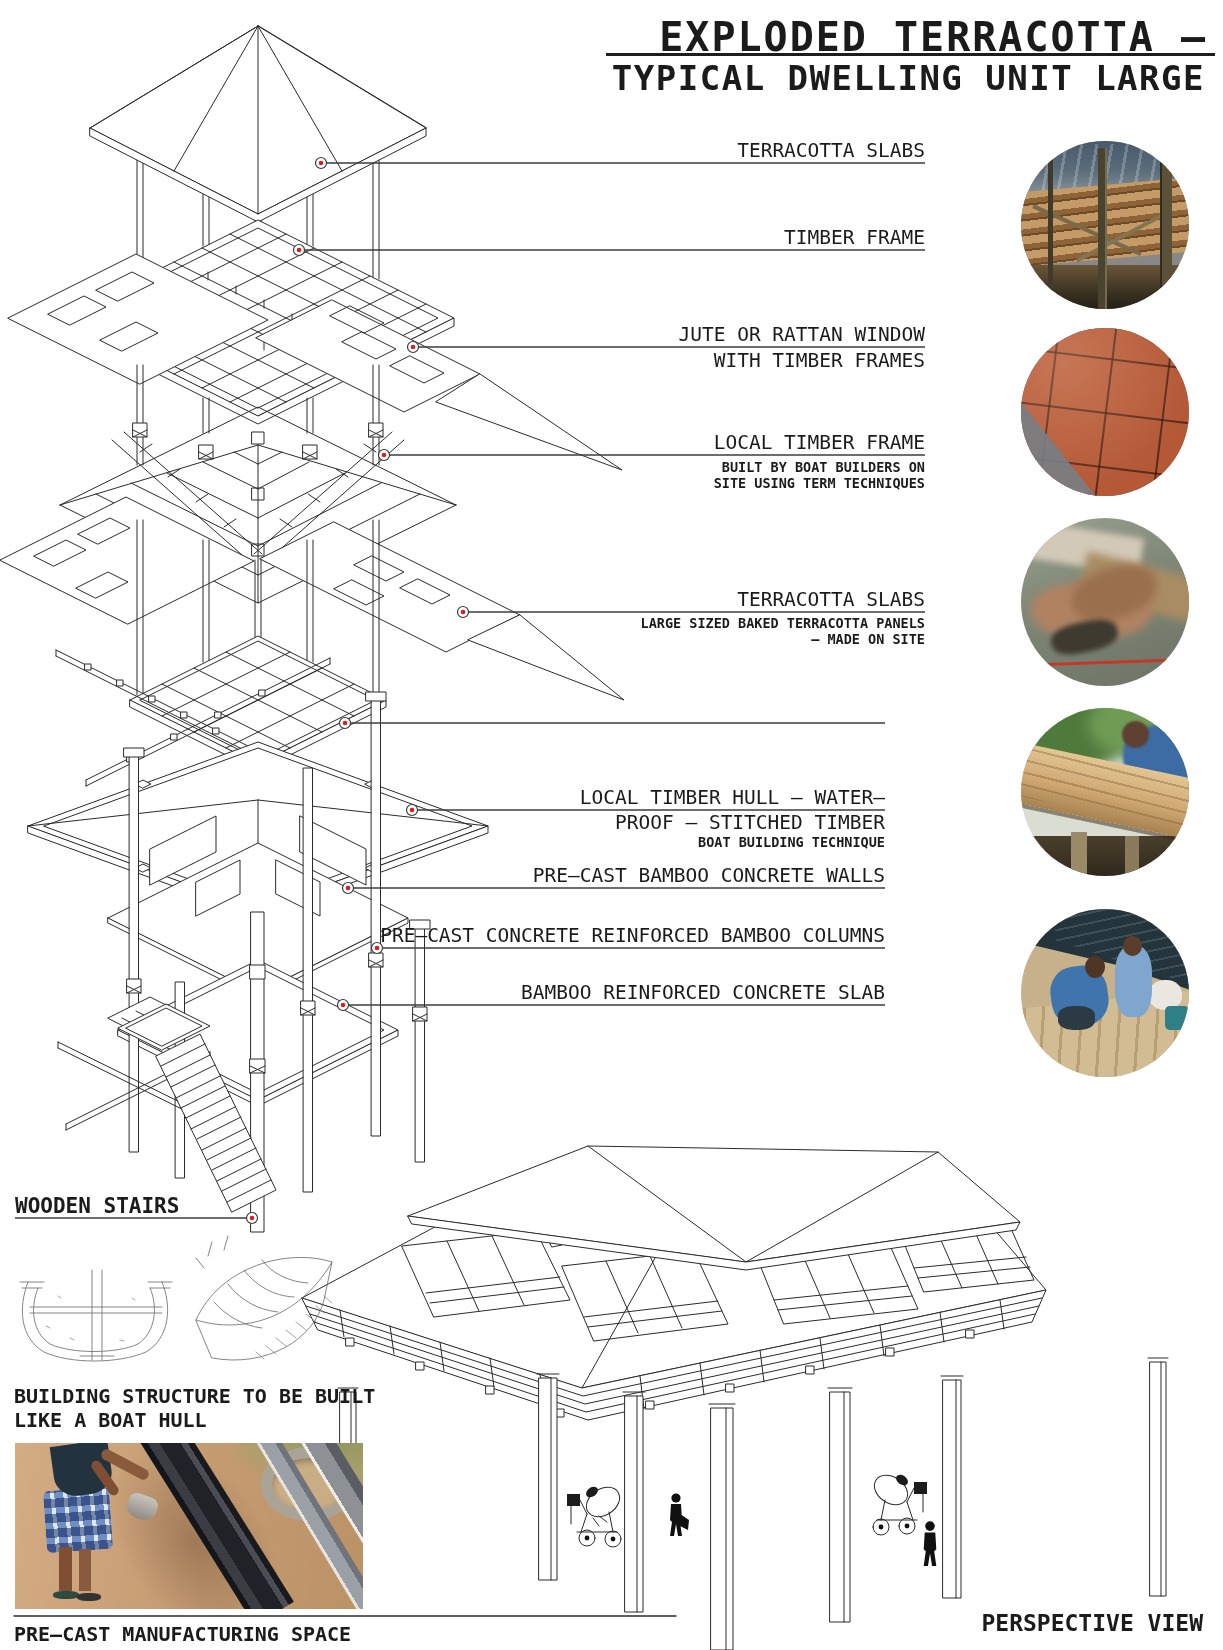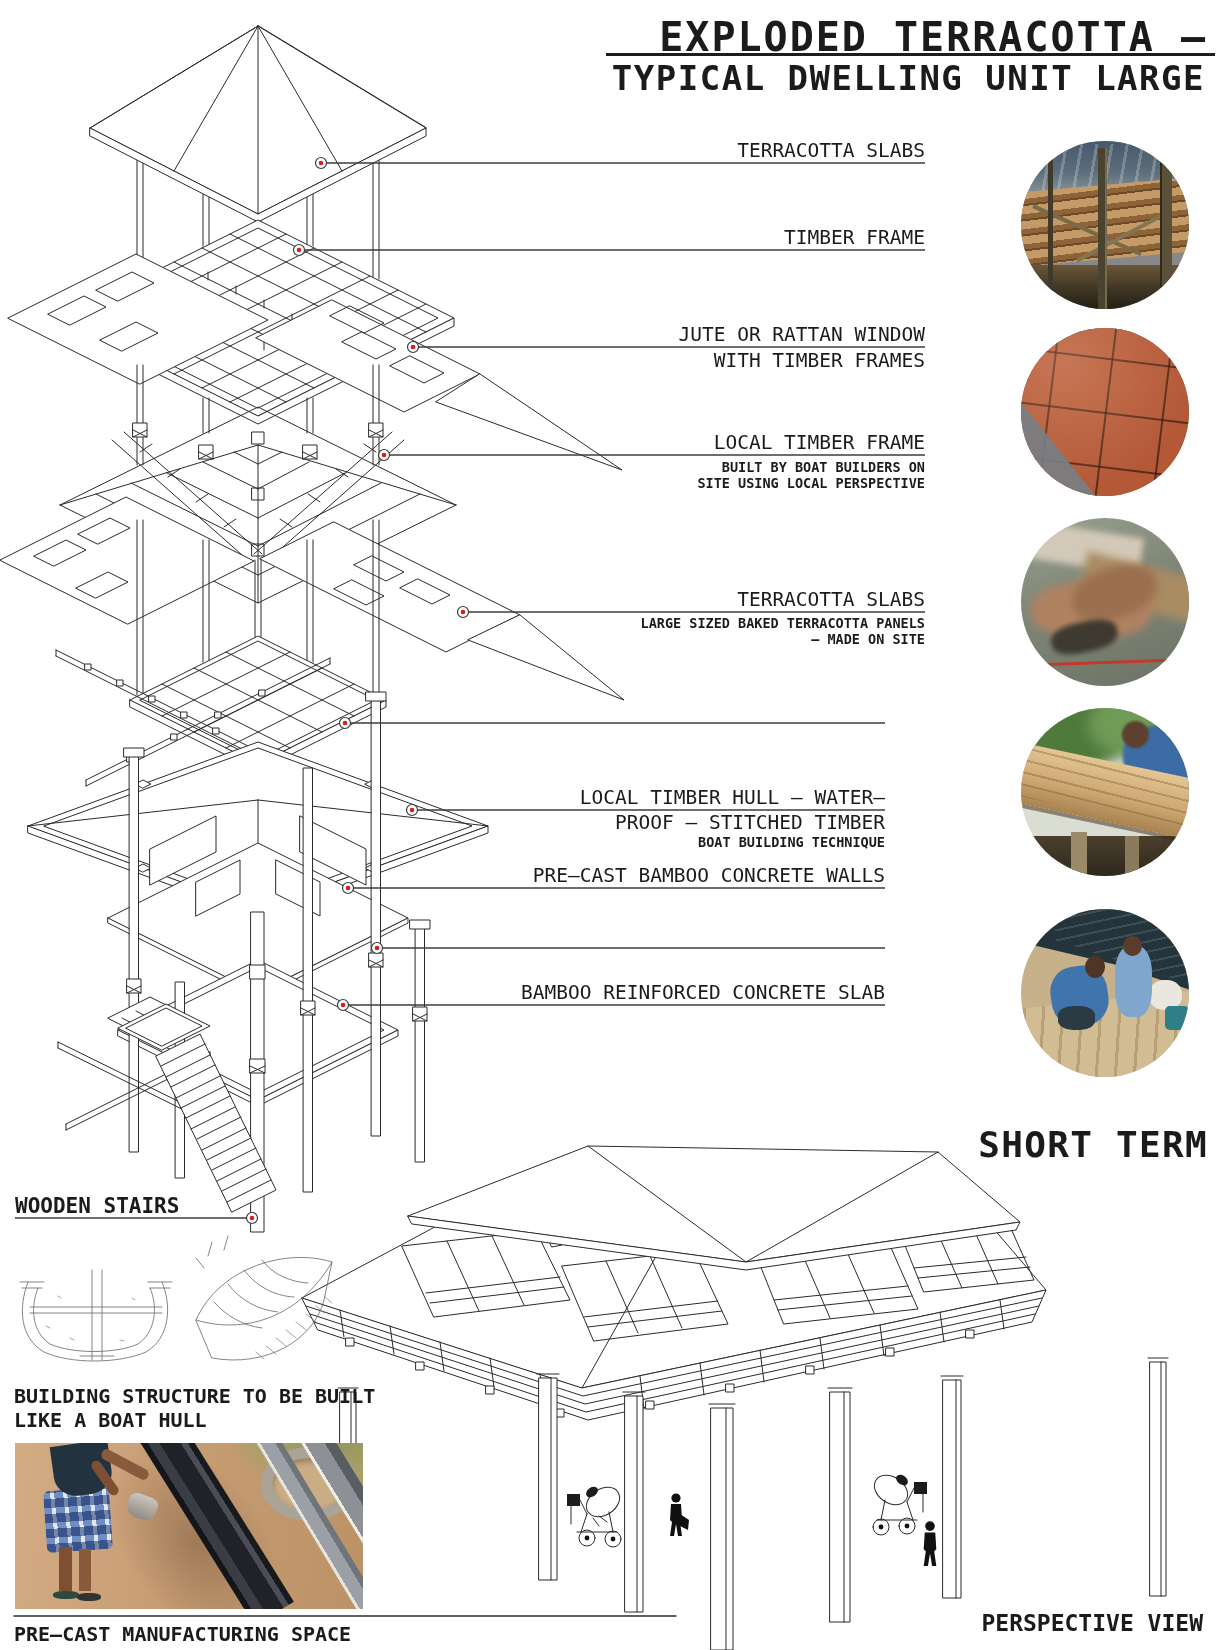--- a/index.html
+++ b/index.html
@@ -408,36 +408,36 @@
   <div class="abs t1">EXPLODED TERRACOTTA —</div>
   <div class="abs t-rule"></div>
   <div class="abs t2">TYPICAL DWELLING UNIT LARGE</div>
 
   <div class="abs lbl ra" style="top:140px">TERRACOTTA SLABS</div>
   <div class="abs lbl ra" style="top:227px">TIMBER FRAME</div>
   <div class="abs lbl ra" style="top:324px">JUTE OR RATTAN WINDOW</div>
   <div class="abs lbl ra" style="top:350px">WITH TIMBER FRAMES</div>
   <div class="abs lbl ra" style="top:432px">LOCAL TIMBER FRAME</div>
   <div class="abs sub ra" style="top:459px">BUILT BY BOAT BUILDERS ON</div>
-  <div class="abs sub ra" style="top:475px">SITE USING LOCAL PERSPECTIVE</div>
+  <div class="abs sub ra" style="top:475px">SITE USING TERM TECHNIQUES</div>
   <div class="abs lbl ra" style="top:589px">TERRACOTTA SLABS</div>
   <div class="abs sub ra" style="top:615px">LARGE SIZED BAKED TERRACOTTA PANELS</div>
   <div class="abs sub ra" style="top:631px">— MADE ON SITE</div>
   <div class="abs lbl rb" style="top:787px">LOCAL TIMBER HULL — WATER—</div>
   <div class="abs lbl rb" style="top:812px">PROOF — STITCHED TIMBER</div>
   <div class="abs sub rb" style="top:834px">BOAT BUILDING TECHNIQUE</div>
   <div class="abs lbl rb" style="top:865px">PRE—CAST BAMBOO CONCRETE WALLS</div>
+  <div class="abs lbl rb" style="top:925px">PRE—CAST CONCRETE REINFORCED BAMBOO COLUMNS</div>
   <div class="abs lbl rb" style="top:982px">BAMBOO REINFORCED CONCRETE SLAB</div>
 
   <div class="abs left-lbl" style="left:15px;top:1194px;font-size:21px">WOODEN STAIRS</div>
   <div class="abs left-lbl" style="left:14px;top:1384px;font-size:20px;line-height:24px">BUILDING STRUCTURE TO BE BUILT</div>
   <div class="abs left-lbl" style="left:14px;top:1408px;font-size:20px;line-height:24px">LIKE A BOAT HULL</div>
   <div class="abs left-lbl" style="left:14px;top:1622px;font-size:20px">PRE—CAST MANUFACTURING SPACE</div>
 
-  <div class="abs short">SHORT TERM</div>
   <div class="abs persp">PERSPECTIVE VIEW</div>
 
   <div class="circ" id="c1" style="top:141px" title="Wooden boat hull being built on scaffolding inside a shed">
     <div class="roof"></div>
       <div class="roofstreak"></div>
       <div class="hull"></div>
       <div class="ground"></div>
     <div class="strut"></div>
       <div class="strut2"></div>
       <div class="post1"></div>

